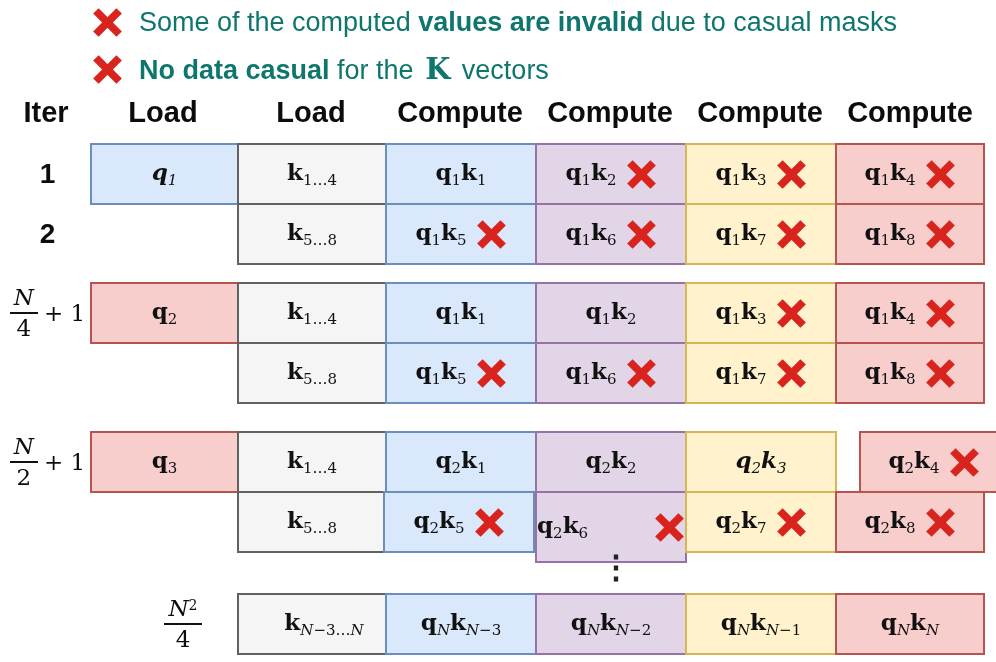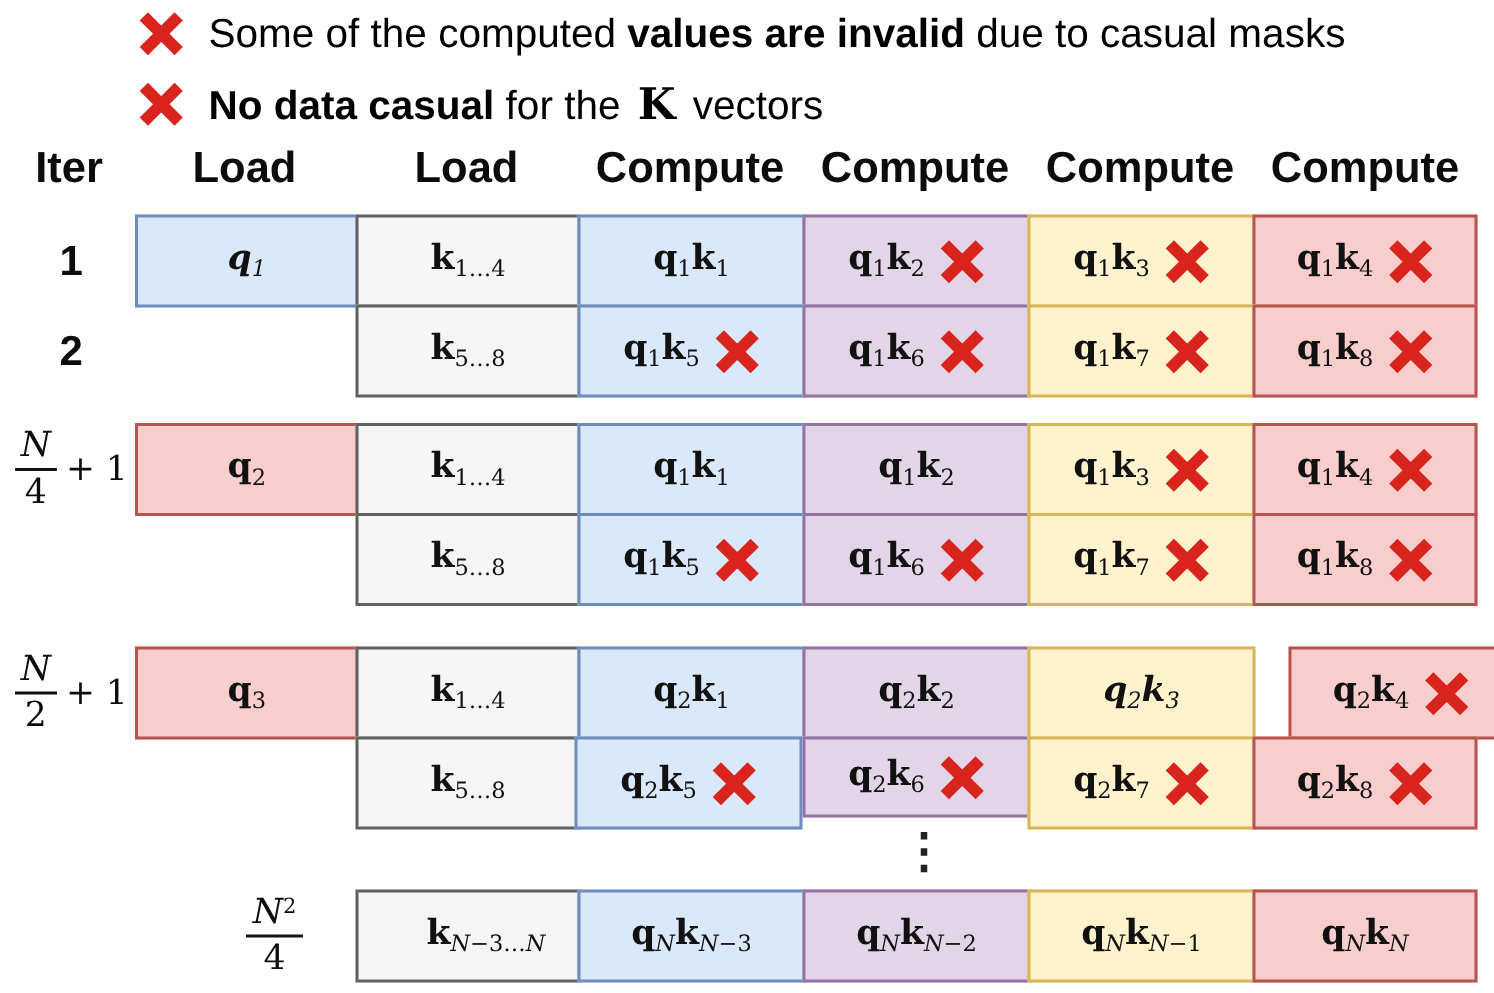--- a/index.html
+++ b/index.html
@@ -2,21 +2,21 @@
 <html style="--blue-f: #dae8fc; --blue-b: #6c8ebf; --gray-f: #f5f5f5; --gray-b: #616161; --purple-f: #e1d5e7; --purple-b: #9673a6; --yellow-f: #fff2cc; --yellow-b: #d6b656; --red-f: #f8cecc; --red-b: #b85450; --x-col: #d9231d;"><head>
 <meta charset="utf-8">
 <style>
   html,body{margin:0;padding:0;background:#fff;}
   .stage{position:relative;width:996px;height:662px;background:#ffffff;
          font-family:"Liberation Sans",sans-serif;color:#111;overflow:hidden;}
 
   
   .bullet{position:absolute;left:92px;display:flex;align-items:center;gap:16px;height:38px;}
   .b1{top:3px;} .b2{top:50px;}
-  .btext{font-size:27px;color:#000000;white-space:nowrap;}
+  .btext{font-size:27px;color:#0f766e;white-space:nowrap;}
   .btext b{font-weight:bold;}
   .mk{font-family:"DejaVu Serif",serif;font-size:29px;font-weight:bold;margin:0 4px;}
 
   
   .xm{width:31px;height:31px;flex:0 0 auto;}
   .xm line{stroke:var(--x-col,#d9231d);stroke-width:8;stroke-linecap:butt;}
 
   
   .h{position:absolute;top:96px;transform:translateX(-50%);font-weight:bold;
      font-size:29px;white-space:nowrap;color:#0c0c0c;}
@@ -240,21 +240,21 @@
       <div class="cell gray" style="left: 237px; top: 491px; width: 150px; height: 62px;">
         <span class="math"><span class="mb">k</span><sub>5…8</sub></span>
       </div>
       <div class="cell blue" style="left: 383px; top: 491px; width: 152px; height: 62px;">
         <span class="math"><span class="mb">q</span><sub>2</sub><span class="mb">k</span><sub>5</sub></span>
         <svg class="xm" viewBox="0 0 32 32">
           <line x1="4" y1="4" x2="28" y2="28"></line>
           <line x1="28" y1="4" x2="4" y2="28"></line>
         </svg>
       </div>
-      <div class="cell purple" style="left: 535px; top: 491px; width: 152px; height: 54px;">
+      <div class="cell purple" style="left: 535px; top: 491px; width: 152px; height: 72px; justify-content: space-between;">
         <span class="math"><span class="mb">q</span><sub>2</sub><span class="mb">k</span><sub>6</sub></span>
         <svg class="xm" viewBox="0 0 32 32">
           <line x1="4" y1="4" x2="28" y2="28"></line>
           <line x1="28" y1="4" x2="4" y2="28"></line>
         </svg>
       </div>
       <div class="cell yellow" style="left: 685px; top: 491px; width: 152px; height: 62px;">
         <span class="math"><span class="mb">q</span><sub>2</sub><span class="mb">k</span><sub>7</sub></span>
         <svg class="xm" viewBox="0 0 32 32">
           <line x1="4" y1="4" x2="28" y2="28"></line>

